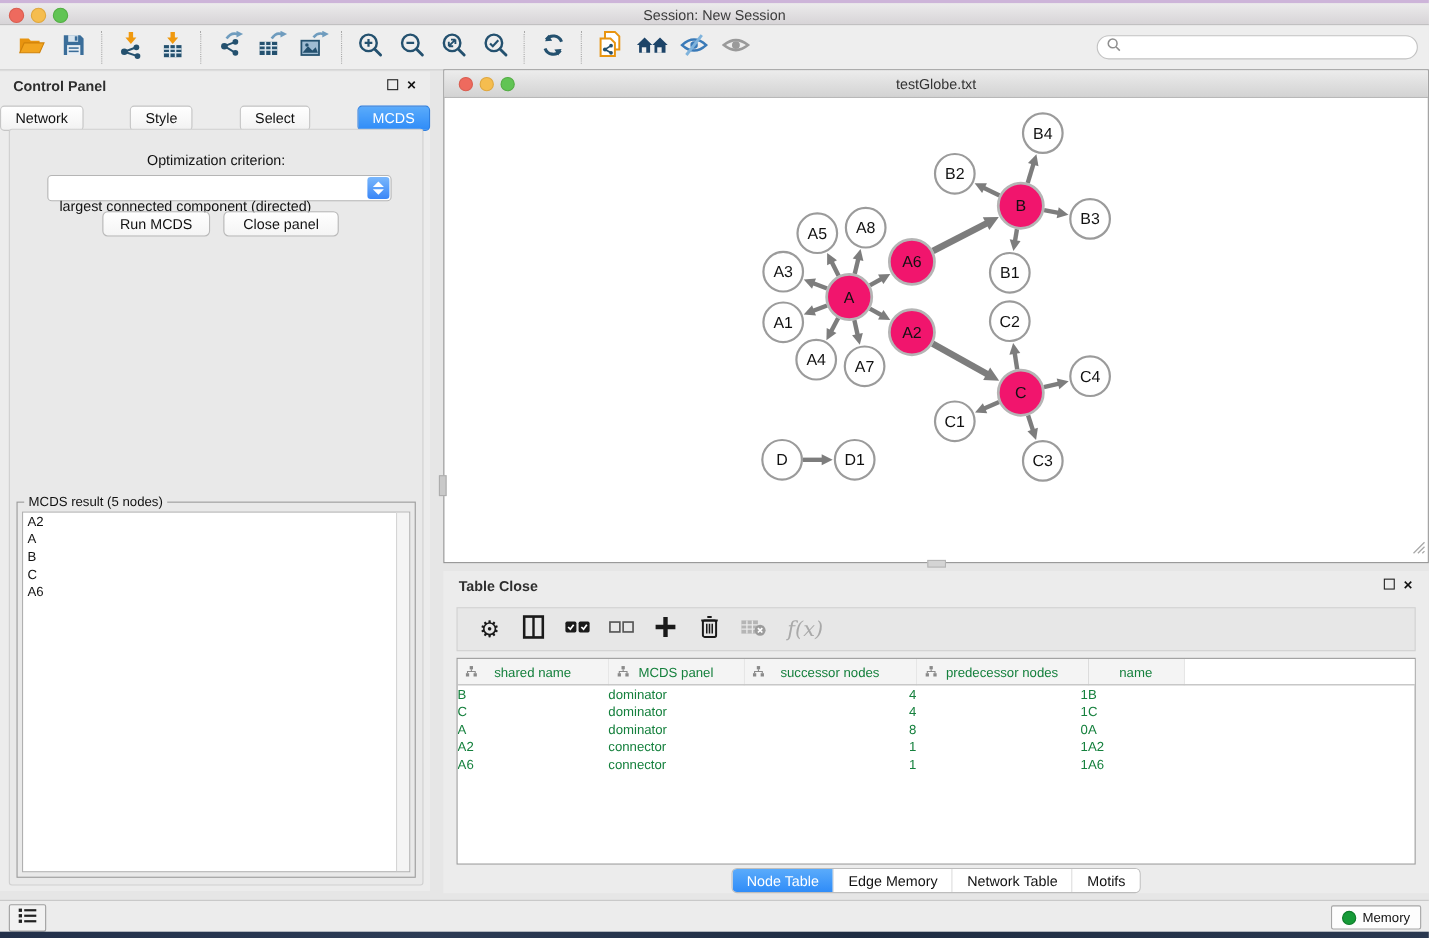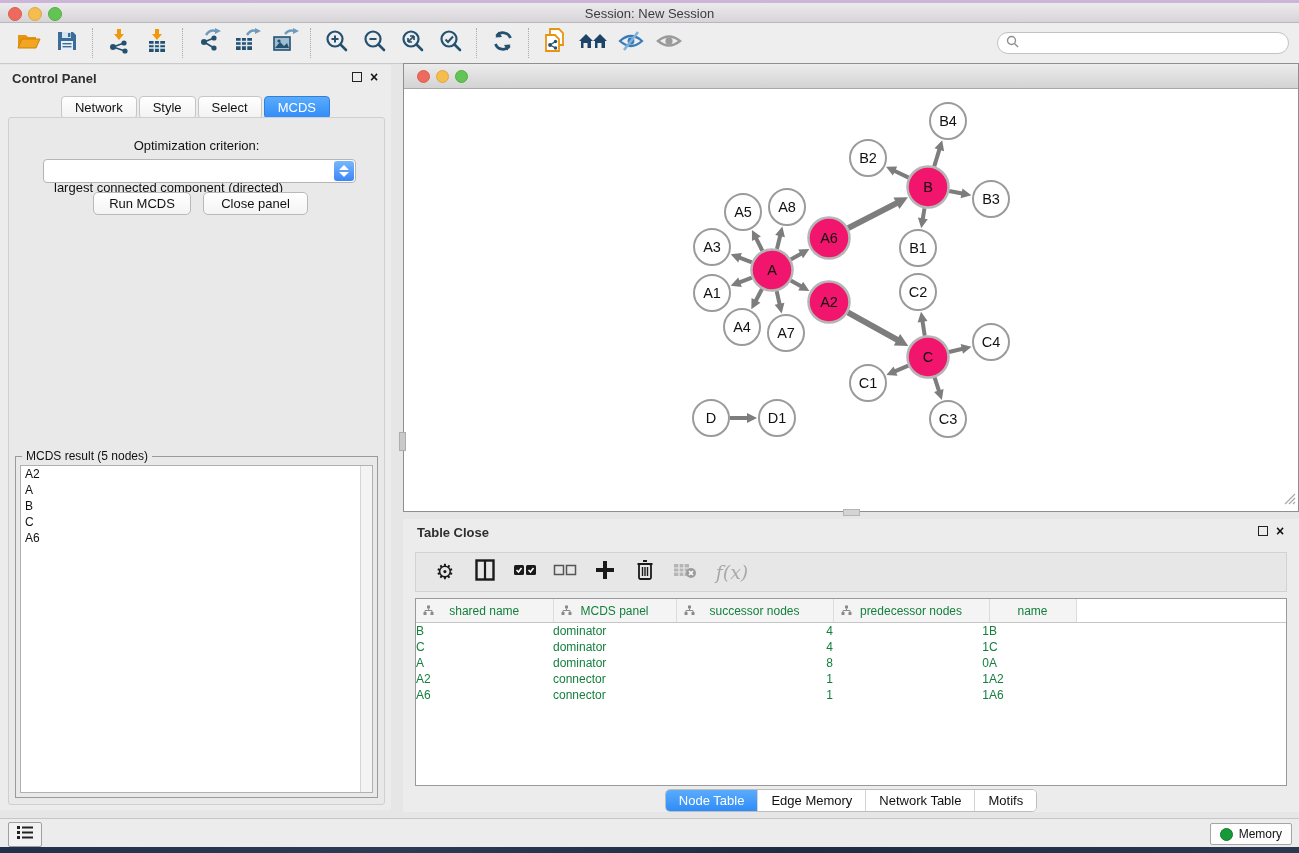--- a/index.html
+++ b/index.html
@@ -23,21 +23,21 @@
   .search-wrap{margin-left:auto;margin-right:10px;width:292px;height:22px;background:#fff;border:1px solid #c2c2c2;border-radius:12px;display:flex;align-items:center;padding-left:8px;box-sizing:border-box;}
   .search-wrap input{border:none;outline:none;flex:1;height:18px;font-size:12px;background:transparent;margin-left:4px;}
 
   
   .cpanel{left:0;top:65px;width:391px;height:745px;background:#ececec;}
   .panel-head{position:absolute;left:0;top:0;width:100%;height:26px;}
   .panel-head .pt{position:absolute;left:12px;top:6px;font-size:13px;color:#2e2e2e;font-weight:bold;}
   .wbtn{position:absolute;top:7px;width:11px;height:11px;}
   .float-sq{border:1.5px solid #222;width:8px;height:8px;}
   .close-x{font-size:14px;font-weight:bold;color:#111;line-height:11px;}
-  .cp-tabs{position:absolute;left:0;top:31px;width:100%;display:flex;justify-content:center;gap:2px;}
+  .cp-tabs{position:absolute;left:0;top:31px;width:100%;display:flex;justify-content:space-between;gap:2px;}
   .seg-tab{background:linear-gradient(#ffffff,#f2f2f2);border:1px solid #c6c6c6;border-radius:4px;font-size:13px;padding:3px 13px;color:#111;}
   .seg-tab.active{background:linear-gradient(#5aabfb,#2f8cf8);border-color:#2f7fdf;color:#fff;}
   .cp-body{position:absolute;left:8px;top:52px;width:375px;height:686px;background:#e9e9e9;border:1px solid #cfcfcf;border-radius:3px;}
   .opt-label{position:absolute;left:0;top:20px;width:100%;text-align:center;font-size:13px;color:#111;}
   .mac-select{position:absolute;left:34px;top:41px;width:313px;height:24px;background:#fff;border:1px solid #b5b5b5;border-radius:4px;box-sizing:border-box;}
   .mac-select .val{position:absolute;left:10px;top:20px;font-size:13px;color:#111;white-space:nowrap;}
   .stepper{position:absolute;right:1px;top:1px;bottom:1px;width:20px;border-radius:3px;background:linear-gradient(#79b7fc,#3a86f7);}
   .stepper .up,.stepper .dn{position:absolute;left:5px;width:0;height:0;border-left:5px solid transparent;border-right:5px solid transparent;}
   .stepper .up{top:4px;border-bottom:5px solid #fff;}
   .stepper .dn{bottom:4px;border-top:5px solid #fff;}
@@ -297,20 +297,21 @@
       </div>
     </div>
   </div>
 </div>
 
 <div class="abs netwin">
   <div class="net-titlebar">
     <span class="tl red" style="left:13px"></span>
     <span class="tl yellow" style="left:32px"></span>
     <span class="tl green" style="left:51px"></span>
+    <div class="net-title">testGlobe.txt</div>
   </div>
   <div class="net-canvas">
     <svg id="graph-svg" width="894" height="423" viewBox="0 0 894 423">
         <line x1="346.92445847800593" y1="188.69562425009772" x2="333.1448912844574" y2="193.97779167429132" stroke="#7d7d7d" stroke-width="4"></line>
         <polygon points="325.674922346041,196.84127976735095 333.2227034608992,188.5931890645162 336.80206357722375,197.93065023753667" fill="#7d7d7d"></polygon>
         <line x1="346.92445847800593" y1="173.30437574990228" x2="333.1448912844574" y2="168.02220832570868" stroke="#7d7d7d" stroke-width="4"></line>
         <polygon points="325.674922346041,165.15872023264905 336.80206357722375,164.06934976246333 333.2227034608992,173.4068109354838" fill="#7d7d7d"></polygon>
         <line x1="356.9864516940986" y1="200.02574178121262" x2="350.04090011931345" y2="213.22228977330448" stroke="#7d7d7d" stroke-width="4"></line>
         <polygon points="346.31492865665246,220.30163555236035 346.54780187306875,209.1237211643774 355.3969840968886,213.78118549270363" fill="#7d7d7d"></polygon>
         <line x1="357.38490769675093" y1="161.7698153935018" x2="350.5219806739988" y2="148.04396134799765" stroke="#7d7d7d" stroke-width="4"></line>

